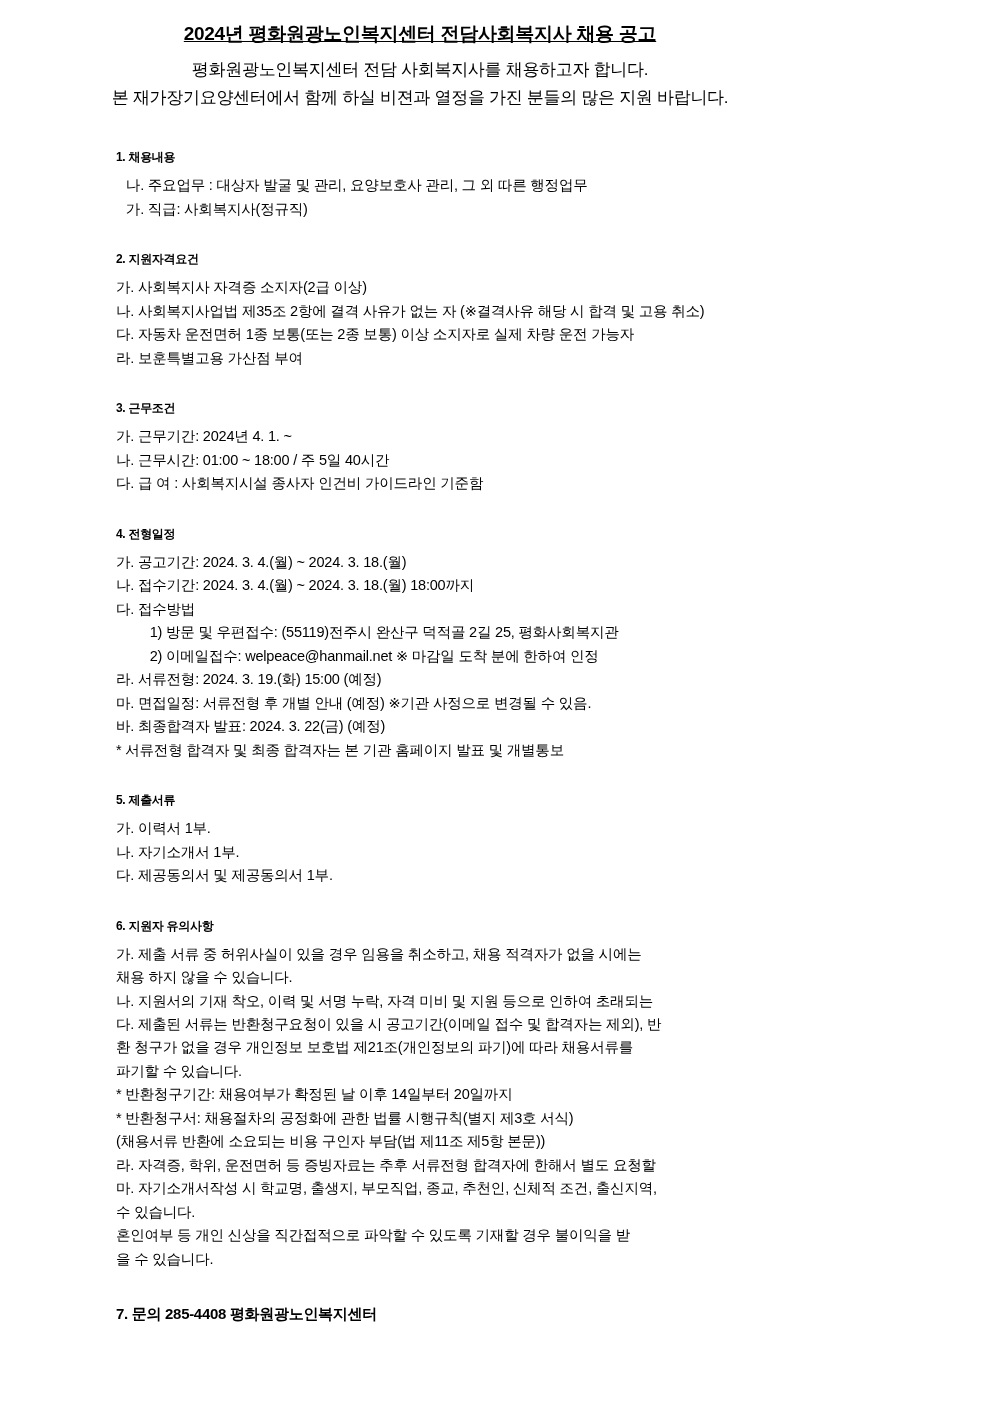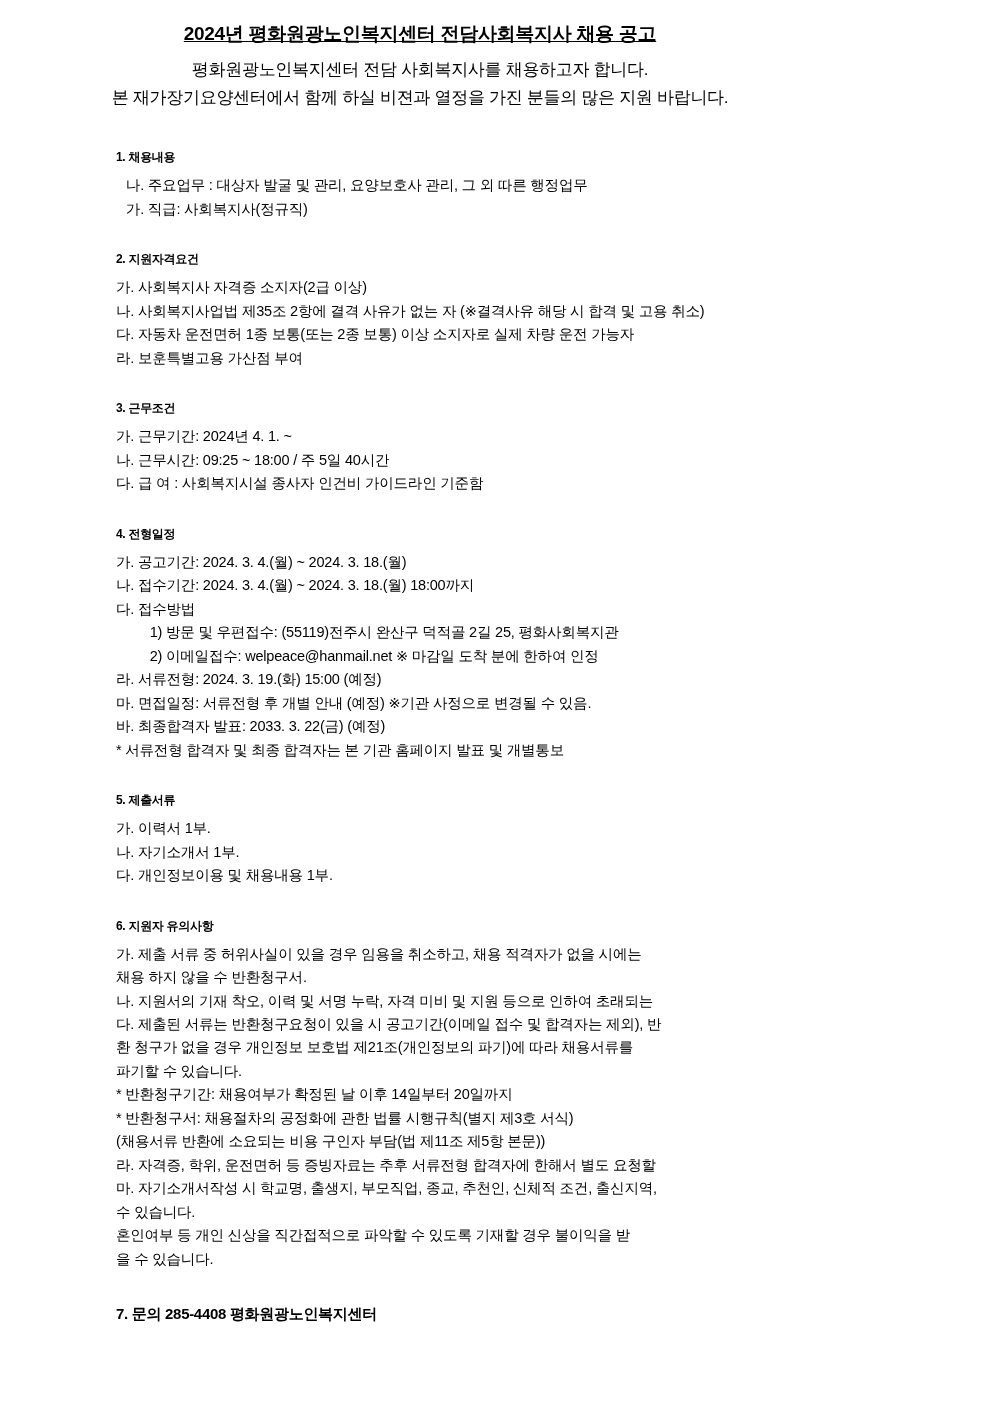--- a/index.html
+++ b/index.html
@@ -98,54 +98,54 @@
       <p class="line">나. 사회복지사업법 제35조 2항에 결격 사유가 없는 자 (※결격사유 해당 시 합격 및 고용 취소)</p>
       <p class="line">다. 자동차 운전면허 1종 보통(또는 2종 보통) 이상 소지자로 실제 차량 운전 가능자</p>
       <p class="line">라. 보훈특별고용 가산점 부여</p>
     </div>
 
     <div class="gap-sm"></div>
 
     <div class="section">
       <p class="sec-head">3. 근무조건</p>
       <p class="line">가. 근무기간: 2024년 4. 1. ~</p>
-      <p class="line">나. 근무시간: 09:25 ~ 18:00 / 주 5일 40시간</p>
+      <p class="line">나. 근무시간: 01:00 ~ 18:00 / 주 5일 40시간</p>
       <p class="line">다. 급 여 : 사회복지시설 종사자 인건비 가이드라인 기준함</p>
     </div>
 
     <div class="gap-sm"></div>
 
     <div class="section">
       <p class="sec-head">4. 전형일정</p>
       <p class="line">가. 공고기간: 2024. 3. 4.(월) ~ 2024. 3. 18.(월)</p>
       <p class="line">나. 접수기간: 2024. 3. 4.(월) ~ 2024. 3. 18.(월) 18:00까지</p>
       <p class="line">다. 접수방법</p>
       <p class="line indent-2">  1) 방문 및 우편접수: (55119)전주시 완산구 덕적골 2길 25, 평화사회복지관</p>
       <p class="line indent-2">  2) 이메일접수: welpeace@hanmail.net ※ 마감일 도착 분에 한하여 인정</p>
       <p class="line">라. 서류전형: 2024. 3. 19.(화) 15:00 (예정)</p>
       <p class="line">마. 면접일정: 서류전형 후 개별 안내 (예정) ※기관 사정으로 변경될 수 있음.</p>
-      <p class="line">바. 최종합격자 발표: 2033. 3. 22(금) (예정)</p>
+      <p class="line">바. 최종합격자 발표: 2024. 3. 22(금) (예정)</p>
       <p class="line">* 서류전형 합격자 및 최종 합격자는 본 기관 홈페이지 발표 및 개별통보</p>
     </div>
 
     <div class="gap-sm"></div>
 
     <div class="section">
       <p class="sec-head">5. 제출서류</p>
       <p class="line">가. 이력서 1부.</p>
       <p class="line">나. 자기소개서 1부.</p>
-      <p class="line">다. 개인정보이용 및 채용내용 1부.</p>
+      <p class="line">다. 제공동의서 및 제공동의서 1부.</p>
     </div>
 
     <div class="gap-sm"></div>
 
     <div class="section">
       <p class="sec-head">6. 지원자 유의사항</p>
       <p class="line">가. 제출 서류 중 허위사실이 있을 경우 임용을 취소하고, 채용 적격자가 없을 시에는</p>
-      <p class="line">채용 하지 않을 수 반환청구서.</p>
+      <p class="line">채용 하지 않을 수 있습니다.</p>
       <p class="line">나. 지원서의 기재 착오, 이력 및 서명 누락, 자격 미비 및 지원 등으로 인하여 초래되는</p>
       <p class="line">다. 제출된 서류는 반환청구요청이 있을 시 공고기간(이메일 접수 및 합격자는 제외), 반</p>
       <p class="line">환 청구가 없을 경우 개인정보 보호법 제21조(개인정보의 파기)에 따라 채용서류를</p>
       <p class="line">파기할 수 있습니다.</p>
       <p class="line">* 반환청구기간: 채용여부가 확정된 날 이후 14일부터 20일까지</p>
       <p class="line">* 반환청구서: 채용절차의 공정화에 관한 법률 시행규칙(별지 제3호 서식)</p>
       <p class="line">(채용서류 반환에 소요되는 비용 구인자 부담(법 제11조 제5항 본문))</p>
       <p class="line">라. 자격증, 학위, 운전면허 등 증빙자료는 추후 서류전형 합격자에 한해서 별도 요청할</p>
       <p class="line">마. 자기소개서작성 시 학교명, 출생지, 부모직업, 종교, 추천인, 신체적 조건, 출신지역,</p>
       <p class="line">수 있습니다.</p>

